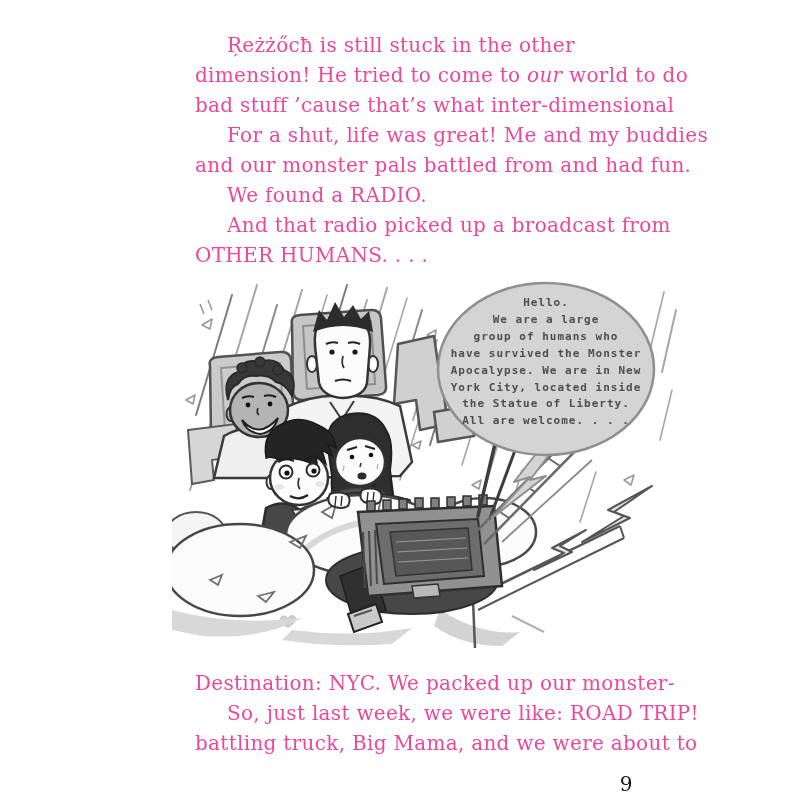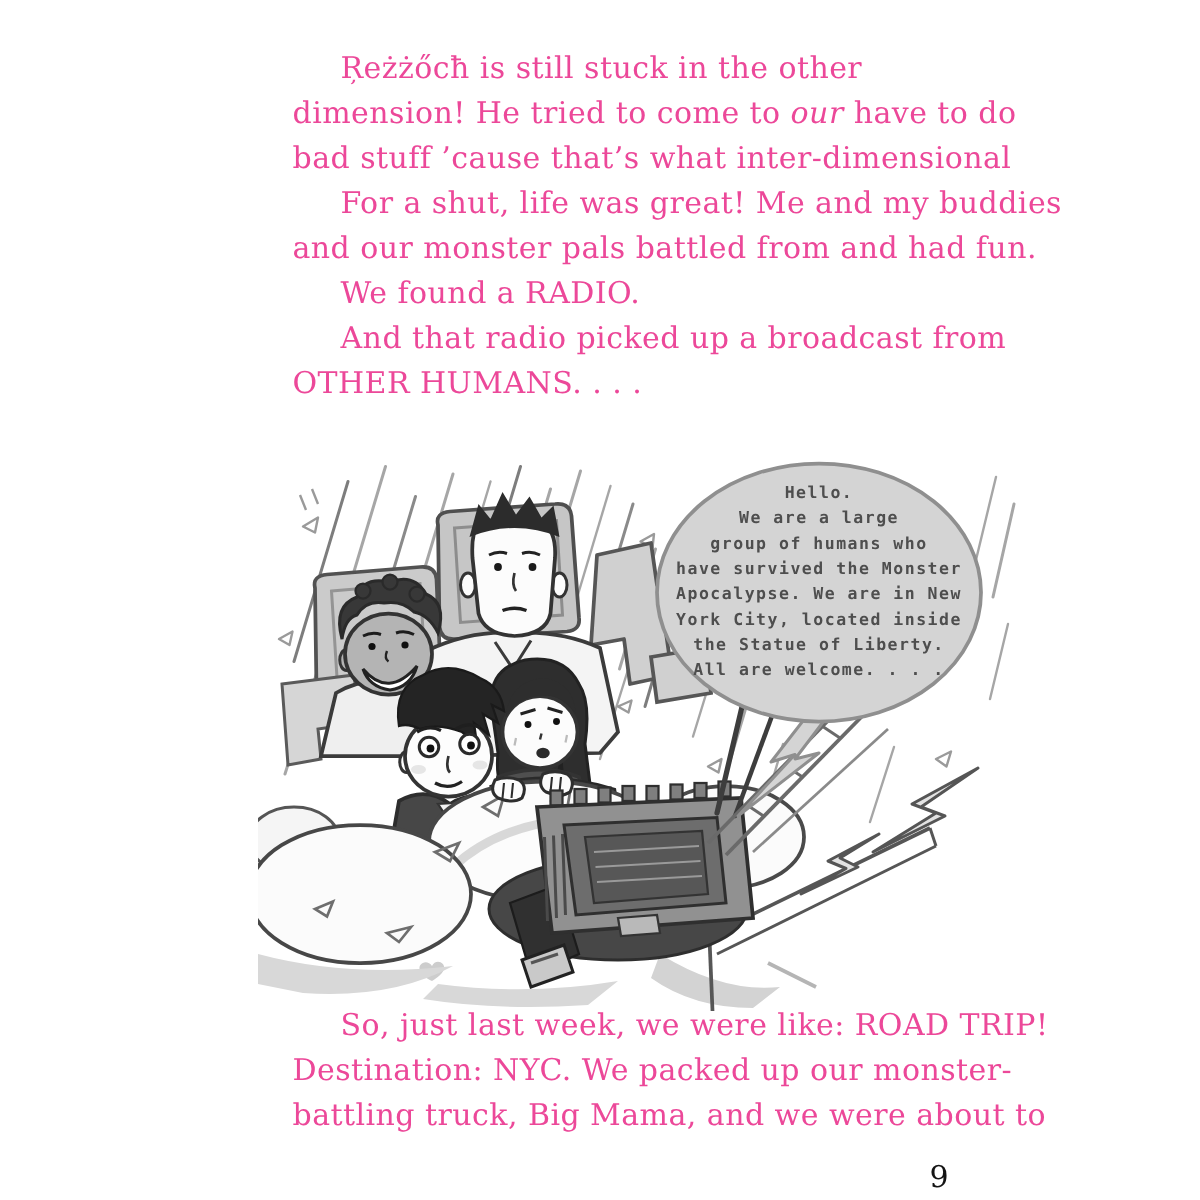--- a/index.html
+++ b/index.html
@@ -14,32 +14,32 @@
   }
   #top-block{top:30px;}
   #bottom-block{top:668px;}
   .line{height:30px;line-height:30px;white-space:pre;}
   .line.indent{padding-left:32px;}
   .line em{font-style:italic;text-align:center;}
   #page-number{
     position:absolute;left:600px;top:772px;width:52px;text-align:center;
     font-size:20px;color:#141414;
   }
-  #illustration{position:absolute;left:172px;top:306px;width:512px;height:376px;}
+  #illustration{position:absolute;left:172px;top:280px;width:512px;height:376px;}
   .bubble-text{
     font-family:"DejaVu Sans Mono","Liberation Mono",monospace;
     font-size:11px;fill:#4e4e4e;letter-spacing:1px;font-weight:bold;
   }
 </style>
 </head>
 <body>
 
 <div id="top-block" class="text-block">
     <div class="line indent">Ŗeżżőcħ is still stuck in the other</div>
-    <div class="line"><span>dimension! He tried to come to </span><em>our</em><span> have to do</span></div>
+    <div class="line"><span>dimension! He tried to come to </span><em>our</em><span> world to do</span></div>
     <div class="line">bad stuff ’cause that’s what inter-dimensional</div>
     <div class="line indent">For a shut, life was great! Me and my buddies</div>
     <div class="line">and our monster pals battled from and had fun.</div>
     <div class="line indent">We found a RADIO.</div>
     <div class="line indent">And that radio picked up a broadcast from</div>
     <div class="line">OTHER HUMANS. . . .</div>
   </div>
 
 <div id="illustration">
 <svg width="512" height="376" viewBox="0 0 512 376" xmlns="http://www.w3.org/2000/svg">
@@ -242,18 +242,18 @@
           <text x="374" y="93.6" text-anchor="middle" class="bubble-text">Apocalypse. We are in New</text>
           <text x="374" y="110.5" text-anchor="middle" class="bubble-text">York City, located inside</text>
           <text x="374" y="127.39999999999999" text-anchor="middle" class="bubble-text">the Statue of Liberty.</text>
           <text x="374" y="144.29999999999998" text-anchor="middle" class="bubble-text">All are welcome. . . .</text>
         </g>
   </g>
 </svg>
 </div>
 
 <div id="bottom-block" class="text-block">
+    <div class="line">Destination: NYC. We packed up our monster-</div>
     <div class="line indent">So, just last week, we were like: ROAD TRIP!</div>
-    <div class="line">Destination: NYC. We packed up our monster-</div>
     <div class="line">battling truck, Big Mama, and we were about to</div>
   </div>
 
 <div id="page-number">9</div>
 
 </body></html>

